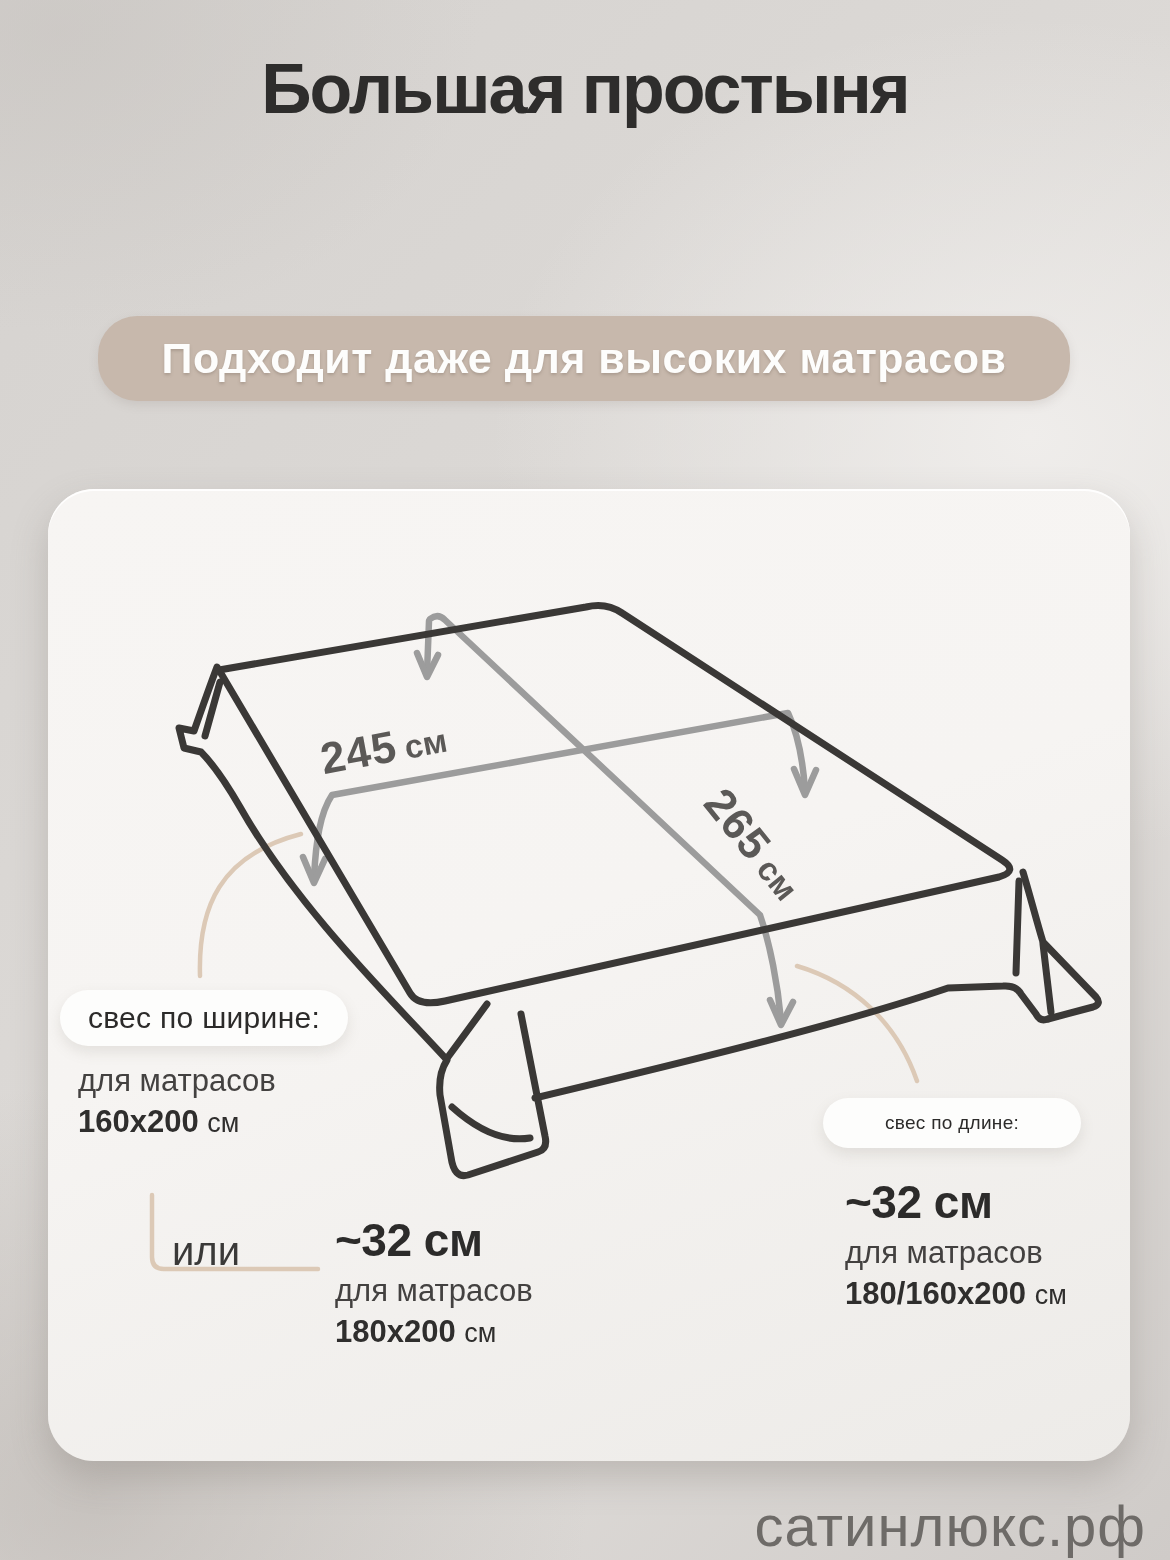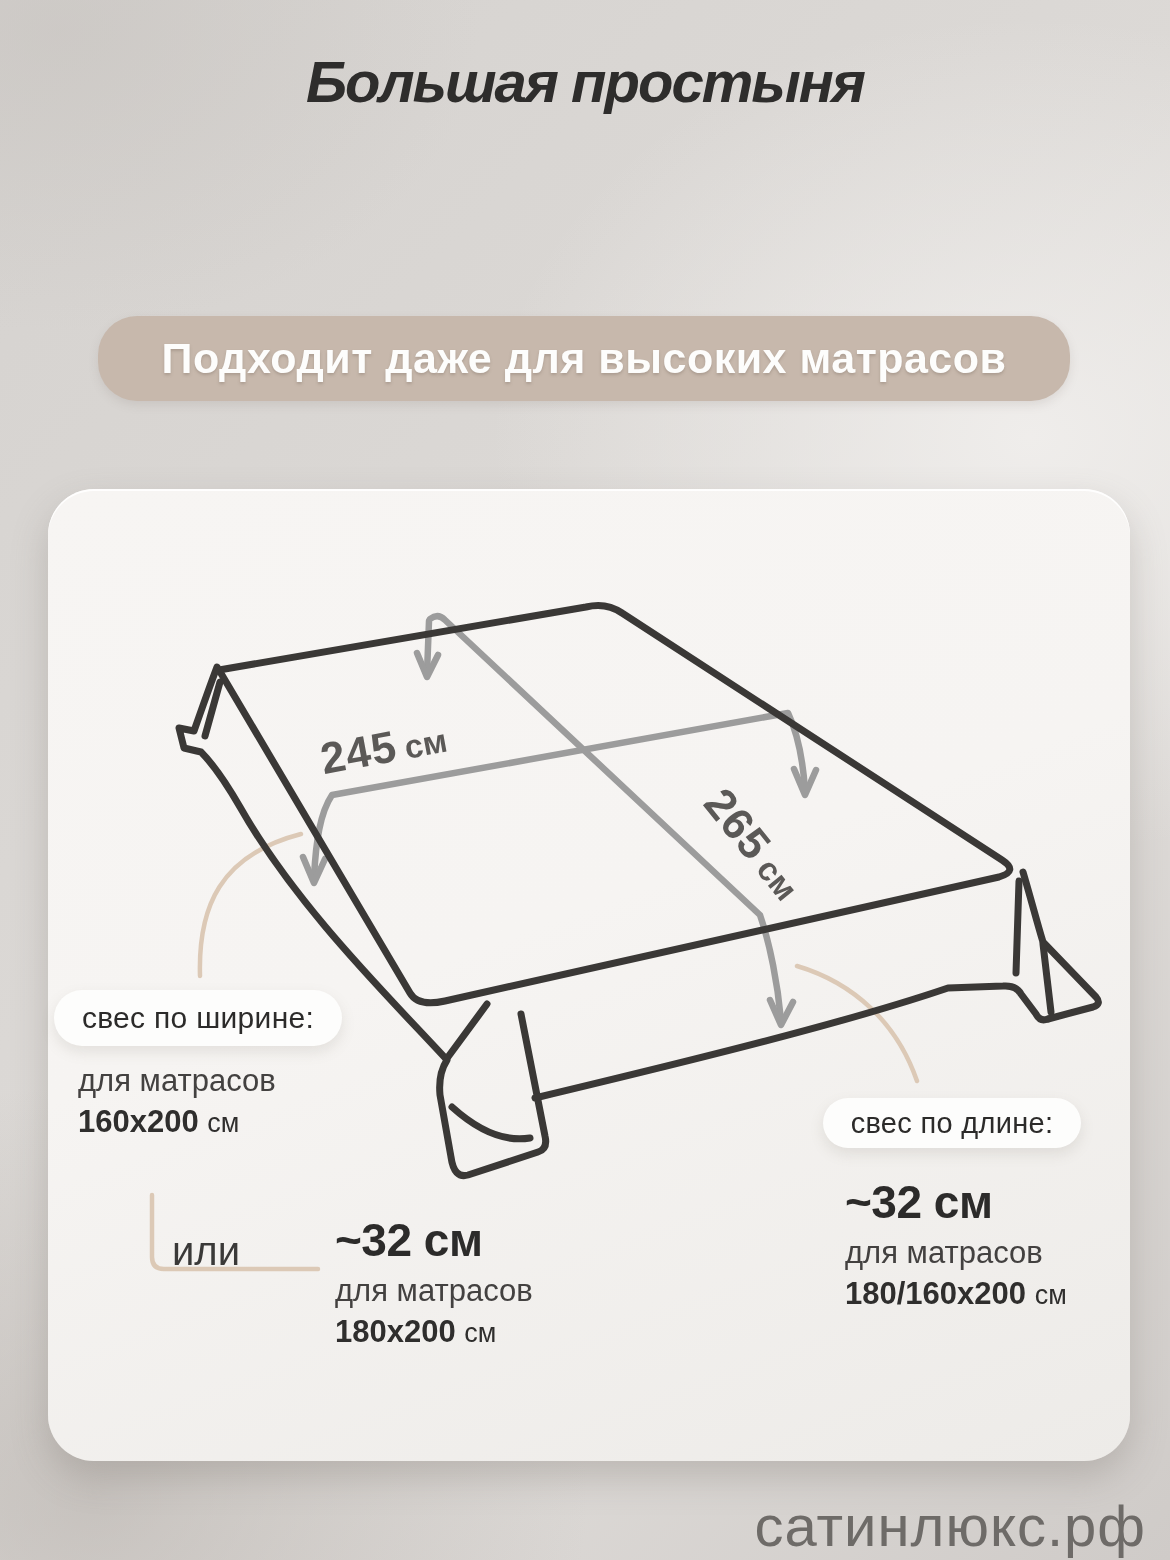--- a/index.html
+++ b/index.html
@@ -15,21 +15,21 @@
     position:relative;overflow:hidden;
     background:
       radial-gradient(900px 700px at 88% 28%, rgba(240,238,236,.95), rgba(240,238,236,0) 60%),
       radial-gradient(700px 500px at 5% 2%, rgba(198,194,190,.55), rgba(198,194,190,0) 60%),
       radial-gradient(900px 750px at 8% 96%, rgba(178,172,167,.55), rgba(178,172,167,0) 55%),
       linear-gradient(135deg,#d5d2cf 0%,#dcd9d6 45%,#e1dedb 62%,#cfcbc8 100%),
       var(--page-bg);
   }
   .title{
     position:absolute;left:0;top:48px;width:1170px;text-align:center;
-    font-weight:700;color:var(--title);font-size:58px;line-height:1.18;letter-spacing:-2px;font-style:italic;
+    font-weight:700;color:var(--title);font-size:70px;line-height:1.18;letter-spacing:-2px;
   }
   .badge{
     position:absolute;left:98px;top:316px;width:972px;height:85px;border-radius:39px;
     background:var(--badge-bg);display:flex;align-items:center;justify-content:center;
     box-shadow:0 4px 10px rgba(140,130,120,.18);
   }
   .badge span{
     color:var(--badge-text);font-size:43px;font-weight:700;letter-spacing:.5px;
     text-shadow:0 2px 3px rgba(120,105,95,.35);
   }
@@ -45,22 +45,22 @@
   .surface-label .num{font-size:44px;letter-spacing:1px;}
   .surface-label .unit{font-size:33px;font-weight:700;margin-left:8px;}
   .label-width{left:272px;top:234px;transform:rotate(-10.5deg);}
   .label-length{left:642px;top:330px;transform:rotate(51deg);}
   .pill{
     position:absolute;background:#fdfdfc;border-radius:28px;
     display:flex;align-items:center;justify-content:center;
     box-shadow:0 6px 14px rgba(130,122,114,.16);
     color:var(--text-dark);font-size:30px;font-weight:500;letter-spacing:.3px;
   }
-  .pill-left{left:6px;top:501px;width:288px;height:56px;}
-  .pill-right{left:775px;top:609px;width:258px;height:50px;border-radius:25px;font-size:29px;}
+  .pill-left{left:12px;top:501px;width:288px;height:56px;}
+  .pill-right{left:775px;top:609px;width:258px;height:50px;border-radius:25px;font-size:19px;}
   .callout{position:absolute;color:var(--text-dark);}
   .callout .value{font-size:44px;font-weight:800;letter-spacing:-.5px;}
   .callout .desc{font-size:31px;font-weight:400;color:#434140;margin-top:6px;}
   .callout .size-line{font-size:31px;margin-top:5px;color:#2f2e2d;}
   .callout .size-line .size{font-weight:700;margin-top:48px;}
   .callout .size-line .size-unit{font-weight:400;font-size:27px;}
   .co-left{left:30px;top:568px;}
   .co-mid{left:287px;top:724px;}
   .co-mid .value{font-size:46px;}
   .co-right{left:797px;top:686px;}

